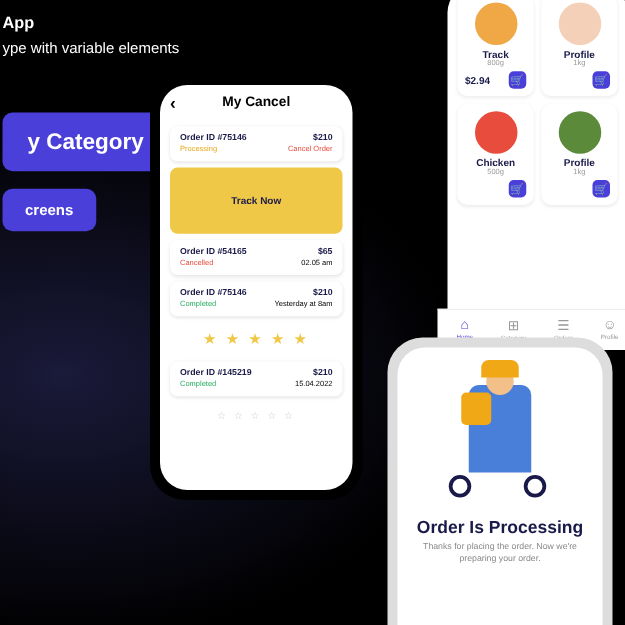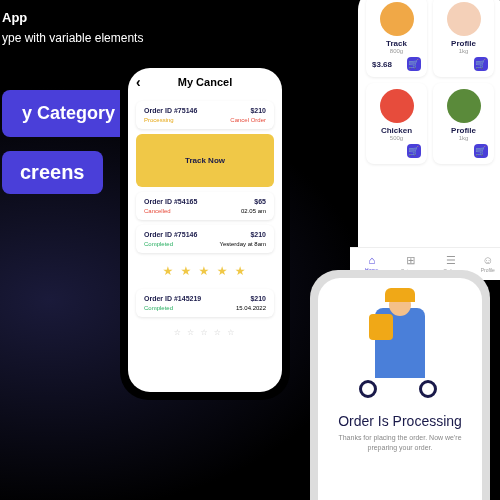--- a/index.html
+++ b/index.html
@@ -1,20 +1,20 @@
 <!DOCTYPE html>
 <html><head>
 <meta charset="utf-8">
 <style>
 *{margin:0;padding:0;box-sizing:border-box;font-family:-apple-system,BlinkMacSystemFont,sans-serif}
 body{width:500px;height:500px;background:radial-gradient(ellipse at 10% 60%,#1a1a3a 0%,#000 50%);overflow:hidden;position:relative}
 .hero-text{position:absolute;left:2px;top:10px;color:#fff}
 .hero-sub{font-size:13px;font-weight:600;margin-bottom:6px}
 .hero-sub2{font-size:12px;margin-bottom:45px}
-.pill{background:#4a3fd9;color:#fff;padding:10px 18px;border-radius:8px;font-weight:700;display:inline-block;margin-bottom:14px;font-size:20px}
+.pill{background:#4a3fd9;color:#fff;padding:10px 18px;border-radius:8px;font-weight:700;display:inline-block;margin-bottom:14px;font-size:12px}
 .pill.big{font-size:18px;padding:12px 20px;line-height:1.3}
 .phone{position:absolute;background:#000;border-radius:28px;padding:8px}
 .phone-inner{background:#fff;border-radius:22px;overflow:hidden;width:100%;height:100%}
 .phone1{left:120px;top:60px;width:170px;height:340px}
 .phone2{right:-10px;top:-20px;width:160px;height:300px}
 .phone3{right:10px;bottom:-30px;width:180px;height:260px;background:#ddd}
 .phone3 .phone-inner{background:#fff}
 .ph-header{display:flex;align-items:center;justify-content:center;padding:8px 10px;font-size:11px;font-weight:700;position:relative}
 .ph-back{position:absolute;left:8px;font-size:14px}
 .order-card{margin:5px 8px;padding:6px 8px;border-radius:6px;box-shadow:0 1px 3px rgba(0,0,0,0.1);font-size:7px}
@@ -39,21 +39,21 @@
 .tab.active{color:#4a3fd9}
 .tab-icon{font-size:11px;display:block;margin-bottom:1px}
 .proc-ill{width:90px;height:90px;margin:30px auto 15px;position:relative}
 .courier{width:50px;height:70px;background:#4a7fd9;border-radius:8px 8px 0 0;position:absolute;left:20px;top:0}
 .courier::before{content:"";position:absolute;top:-14px;left:14px;width:22px;height:22px;background:#f4c08a;border-radius:50%}
 .courier::after{content:"";position:absolute;top:-20px;left:10px;width:30px;height:14px;background:#f0a817;border-radius:6px 6px 0 0}
 .bag{position:absolute;width:24px;height:26px;background:#f0a817;border-radius:4px;left:-6px;top:6px}
 .scooter{position:absolute;bottom:0;left:0;width:90px;height:26px}
 .wheel{width:18px;height:18px;border:3px solid #1a1a4a;border-radius:50%;position:absolute;bottom:0}
 .wheel.w1{left:4px}.wheel.w2{right:8px}
-.proc-title{text-align:center;font-size:14px;font-weight:400;color:#1a1a4a;margin-bottom:4px}
+.proc-title{text-align:center;font-size:14px;font-weight:700;color:#1a1a4a;margin-bottom:4px}
 .proc-sub{text-align:center;font-size:7px;color:#888;padding:0 15px;line-height:1.4}
 </style>
 </head>
 <body>
 
 <div class="hero-text">
   <div class="hero-sub">App</div>
   <div class="hero-sub2">ype with variable elements</div>
   <div class="pill big">
     <span>y Category</span><br>
@@ -114,21 +114,21 @@
 </div>
 
 <div class="phone phone2">
   <div class="phone-inner">
     <div class="grid2" id="prod-grid">
         <div class="prod">
           <div class="prod-img" style="background:#f0a847"></div>
           <div class="prod-name">Track</div>
           <div class="prod-wt">800g</div>
           <div class="prod-bot">
-            <span class="prod-price">$3.68</span>
+            <span class="prod-price">$2.94</span>
             <span class="prod-add">🛒</span>
           </div>
         </div>
         <div class="prod">
           <div class="prod-img" style="background:#f4d0b8"></div>
           <div class="prod-name">Profile</div>
           <div class="prod-wt">1kg</div>
           <div class="prod-bot">
             <span class="prod-price"></span>
             <span class="prod-add">🛒</span>

